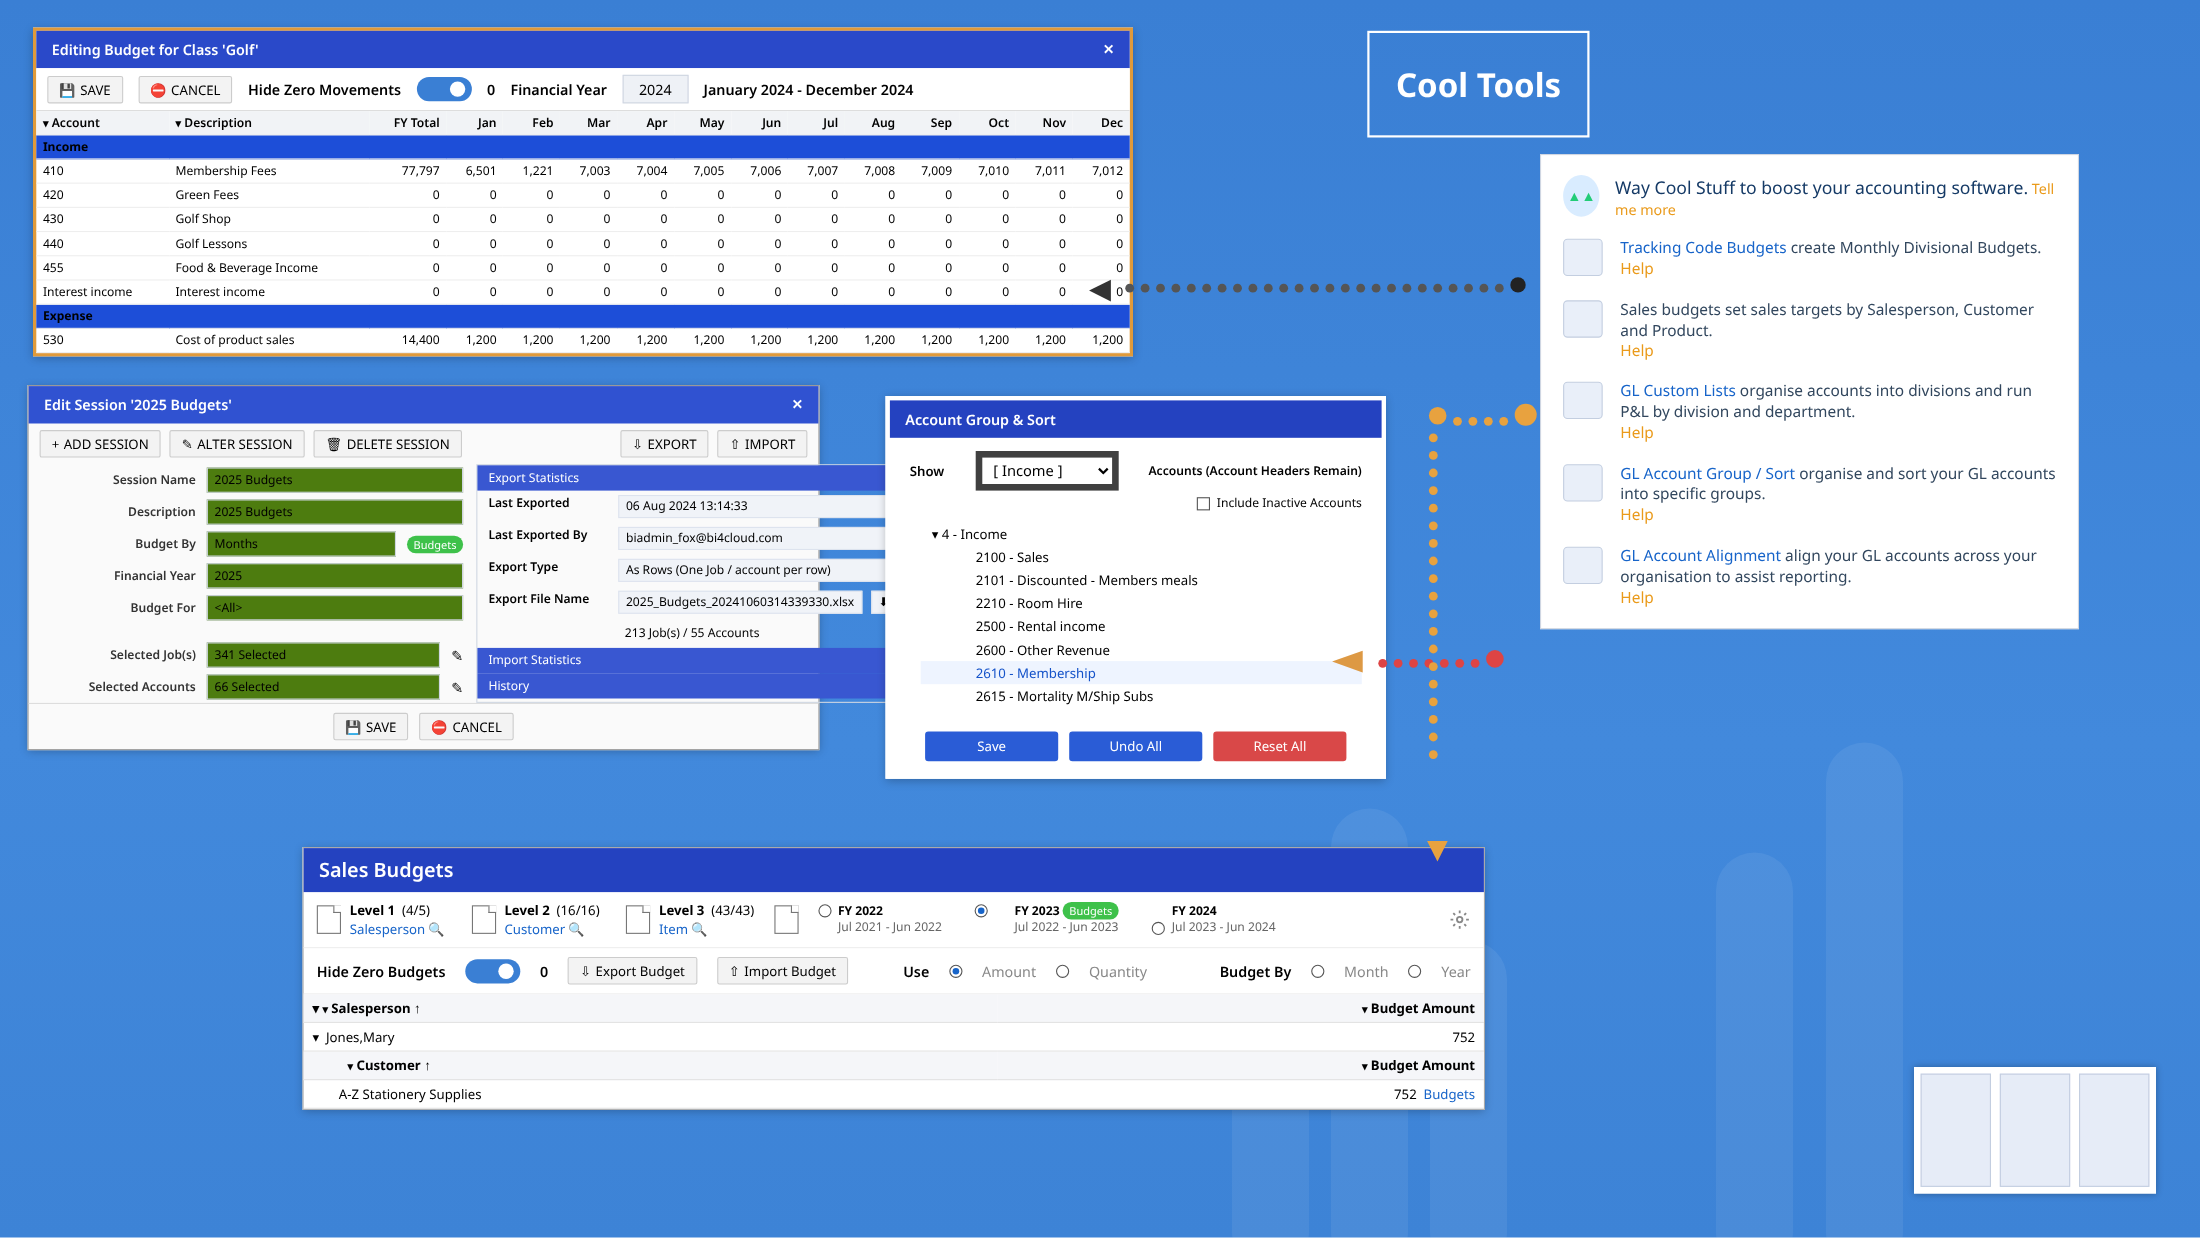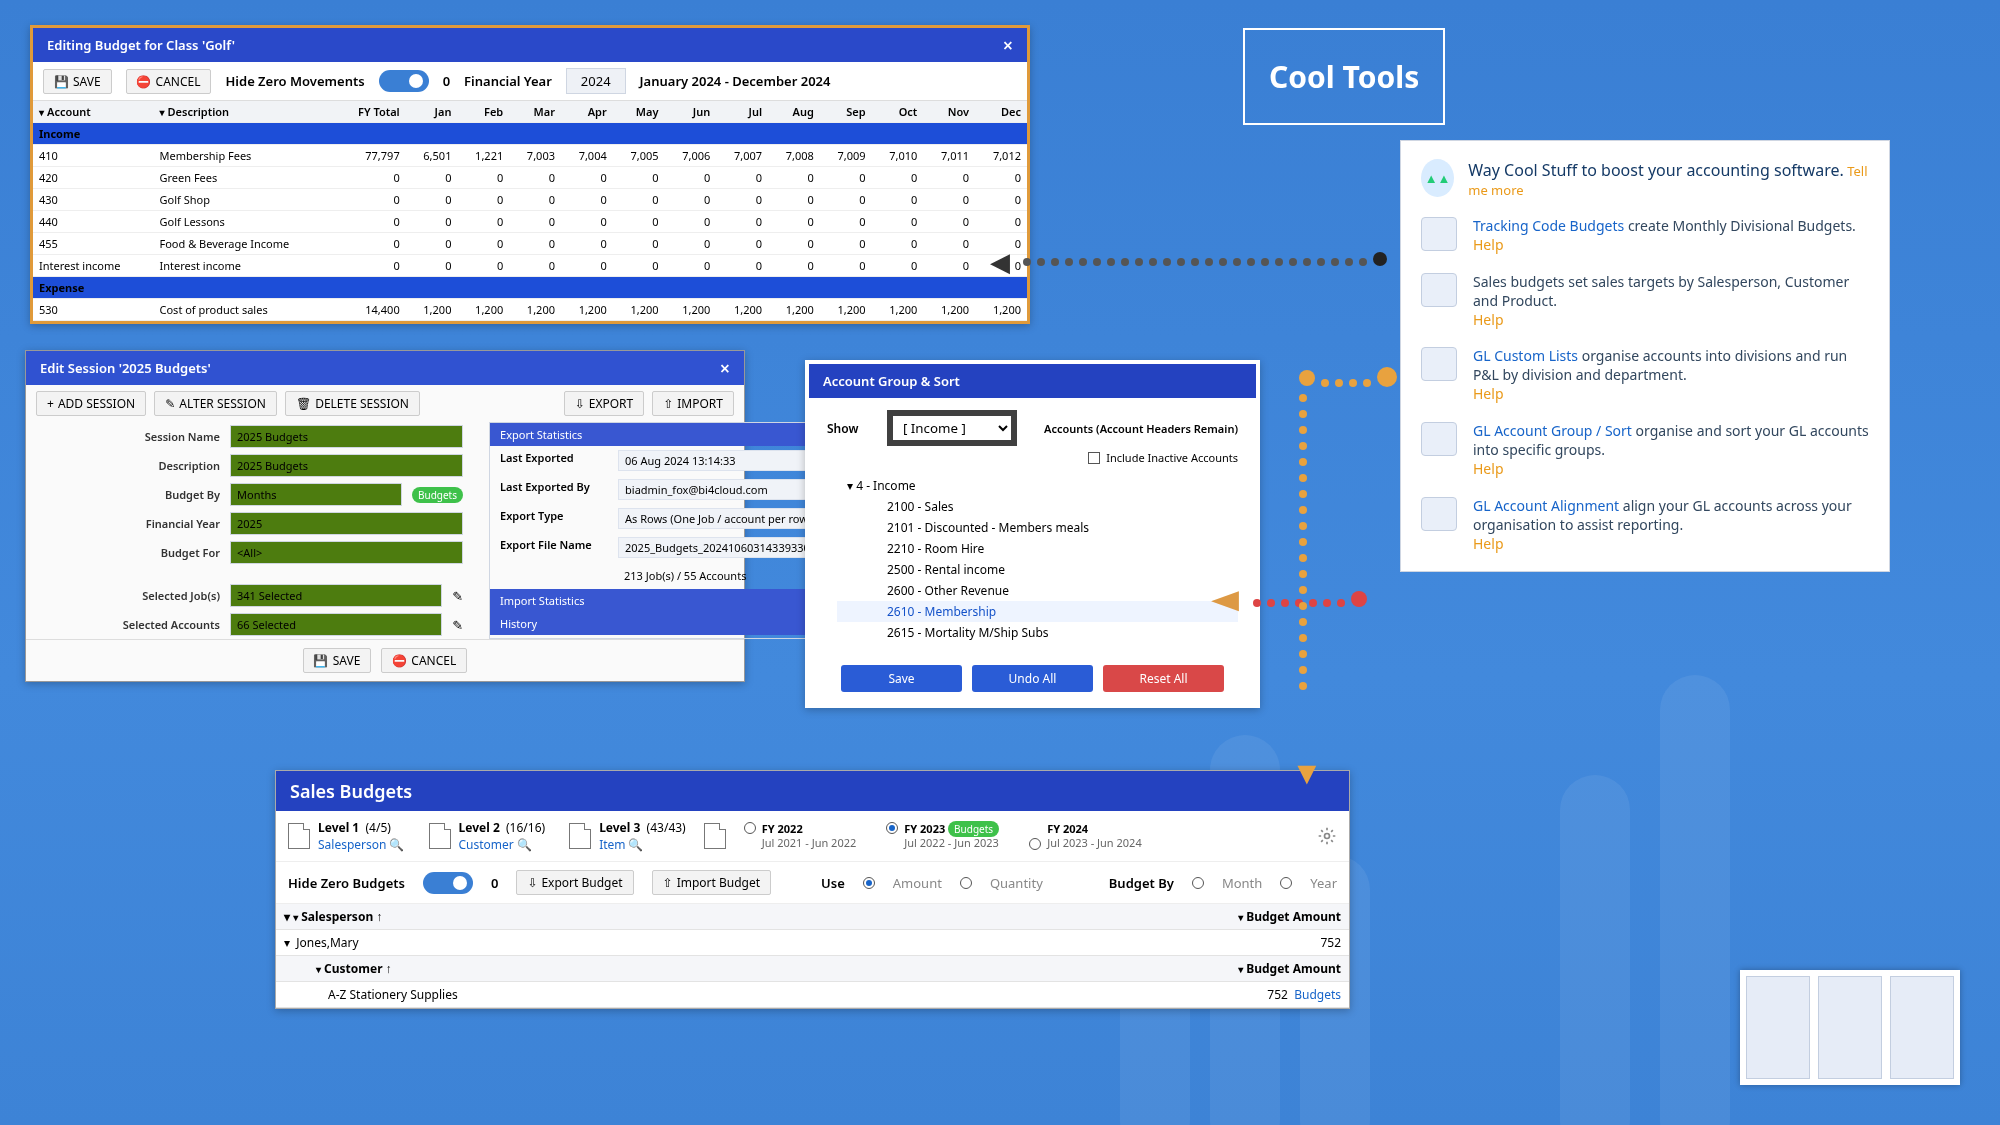--- a/index.html
+++ b/index.html
@@ -28,21 +28,21 @@
 
 
 #edit { left:25px; top:350px; width:720px; background:#fafafa; border:1px solid #999; }
 #edit .panel-header { background:#3052d1; font-size:13px; }
 .row-btns { display:flex; gap:8px; padding:6px 10px; }
 .row-btns .spacer { flex:1; }
 .form-row { display:flex; align-items:center; gap:10px; padding:3px 12px; }
 .form-row label { width:130px; text-align:right; font-size:11px; font-weight:600; color:#333; }
 .form-row input { flex:1; background:#4d7c0f; border:1px solid #cfd6e2; padding:3px 6px; font-size:11px; }
 .badge-green { background:#3ec14a; color:#fff; font-size:10px; padding:1px 6px; border-radius:9px; }
-.two-col { display:flex; gap:14px; padding:0 10px;margin-left:42px; }
+.two-col { display:flex; gap:0; padding:0 10px; }
 .two-col .col { flex:1; }
 .acc-head { background:#3957d1; color:#fff; font-size:11px; padding:4px 10px; display:flex; justify-content:space-between; }
 .stat-row { display:flex; padding:4px 10px; font-size:11px; gap:8px; }
 .stat-row label { width:110px; font-weight:600; }
 .stat-row span { flex:1; background:#f0f3f8; padding:2px 6px; border:1px solid #dde3ee; }
 .bottom-bar { display:flex; justify-content:center; gap:10px; padding:8px 0; border-top:1px solid #ddd; }
 
 
 #acct { left:805px; top:360px; width:455px; border:4px solid #fff; }
 #acct .panel-header { background:#2442c0; }
@@ -423,21 +423,21 @@
           <span class="doc-ico"></span>
           <div class="lvl"><b>Level 3</b> &nbsp;(43/43)<br><a>Item 🔍</a></div>
         </div>
       </div>
     <span class="doc-ico"></span>
     <div id="fys" style="display:flex;gap:30px">
         <div style="display: flex; gap: 6px; align-items: flex-start;">
           <span class="radio"></span>
           <div class="fy"><b>FY 2022</b><br><span style="color:#666">Jul 2021 - Jun 2022</span></div>
         </div>
-        <div style="display: flex; gap: 6px; align-items: flex-start;">
+        <div style="display: flex; gap: 24px; align-items: flex-start;">
           <span class="radio on"></span>
           <div class="fy"><b>FY 2023</b> <span class="badge-green">Budgets</span><br><span style="color:#666">Jul 2022 - Jun 2023</span></div>
         </div>
         <div style="display: flex; gap: 6px; align-items: flex-end;">
           <span class="radio"></span>
           <div class="fy"><b>FY 2024</b><br><span style="color:#666">Jul 2023 - Jun 2024</span></div>
         </div>
       </div>
     <svg class="gear" viewBox="0 0 24 24">
         <circle cx="12" cy="12" r="3" fill="none" stroke="#888" stroke-width="2"></circle>
@@ -471,21 +471,21 @@
         </tr>
     <tr>
           <td>▾ &nbsp;<span>Jones,Mary</span></td>
           <td class="right">752</td>
         </tr>
     <tr>
           <th style="padding-left:40px"><span class="filter-ico"></span><span>Customer</span> ↑</th>
           <th class="right"><span class="filter-ico"></span><span>Budget Amount</span></th>
         </tr>
     <tr>
-          <td style="padding-left:52px">A-Z Stationery Supplies</td>
+          <td style="padding-left:32px">A-Z Stationery Supplies</td>
           <td class="right"><span>752</span>&nbsp;&nbsp;<span class="blink">Budgets</span></td>
         </tr>
   </tbody>
     </table>
 </div>
 
 <div id="cool-banner">Cool Tools</div>
 <div id="tools">
   <div style="display:flex;gap:14px;align-items:flex-start">
     <div style="width:38px;height:38px;border-radius:50%;background:#d9ecff;display:flex;align-items:center;justify-content:center">

